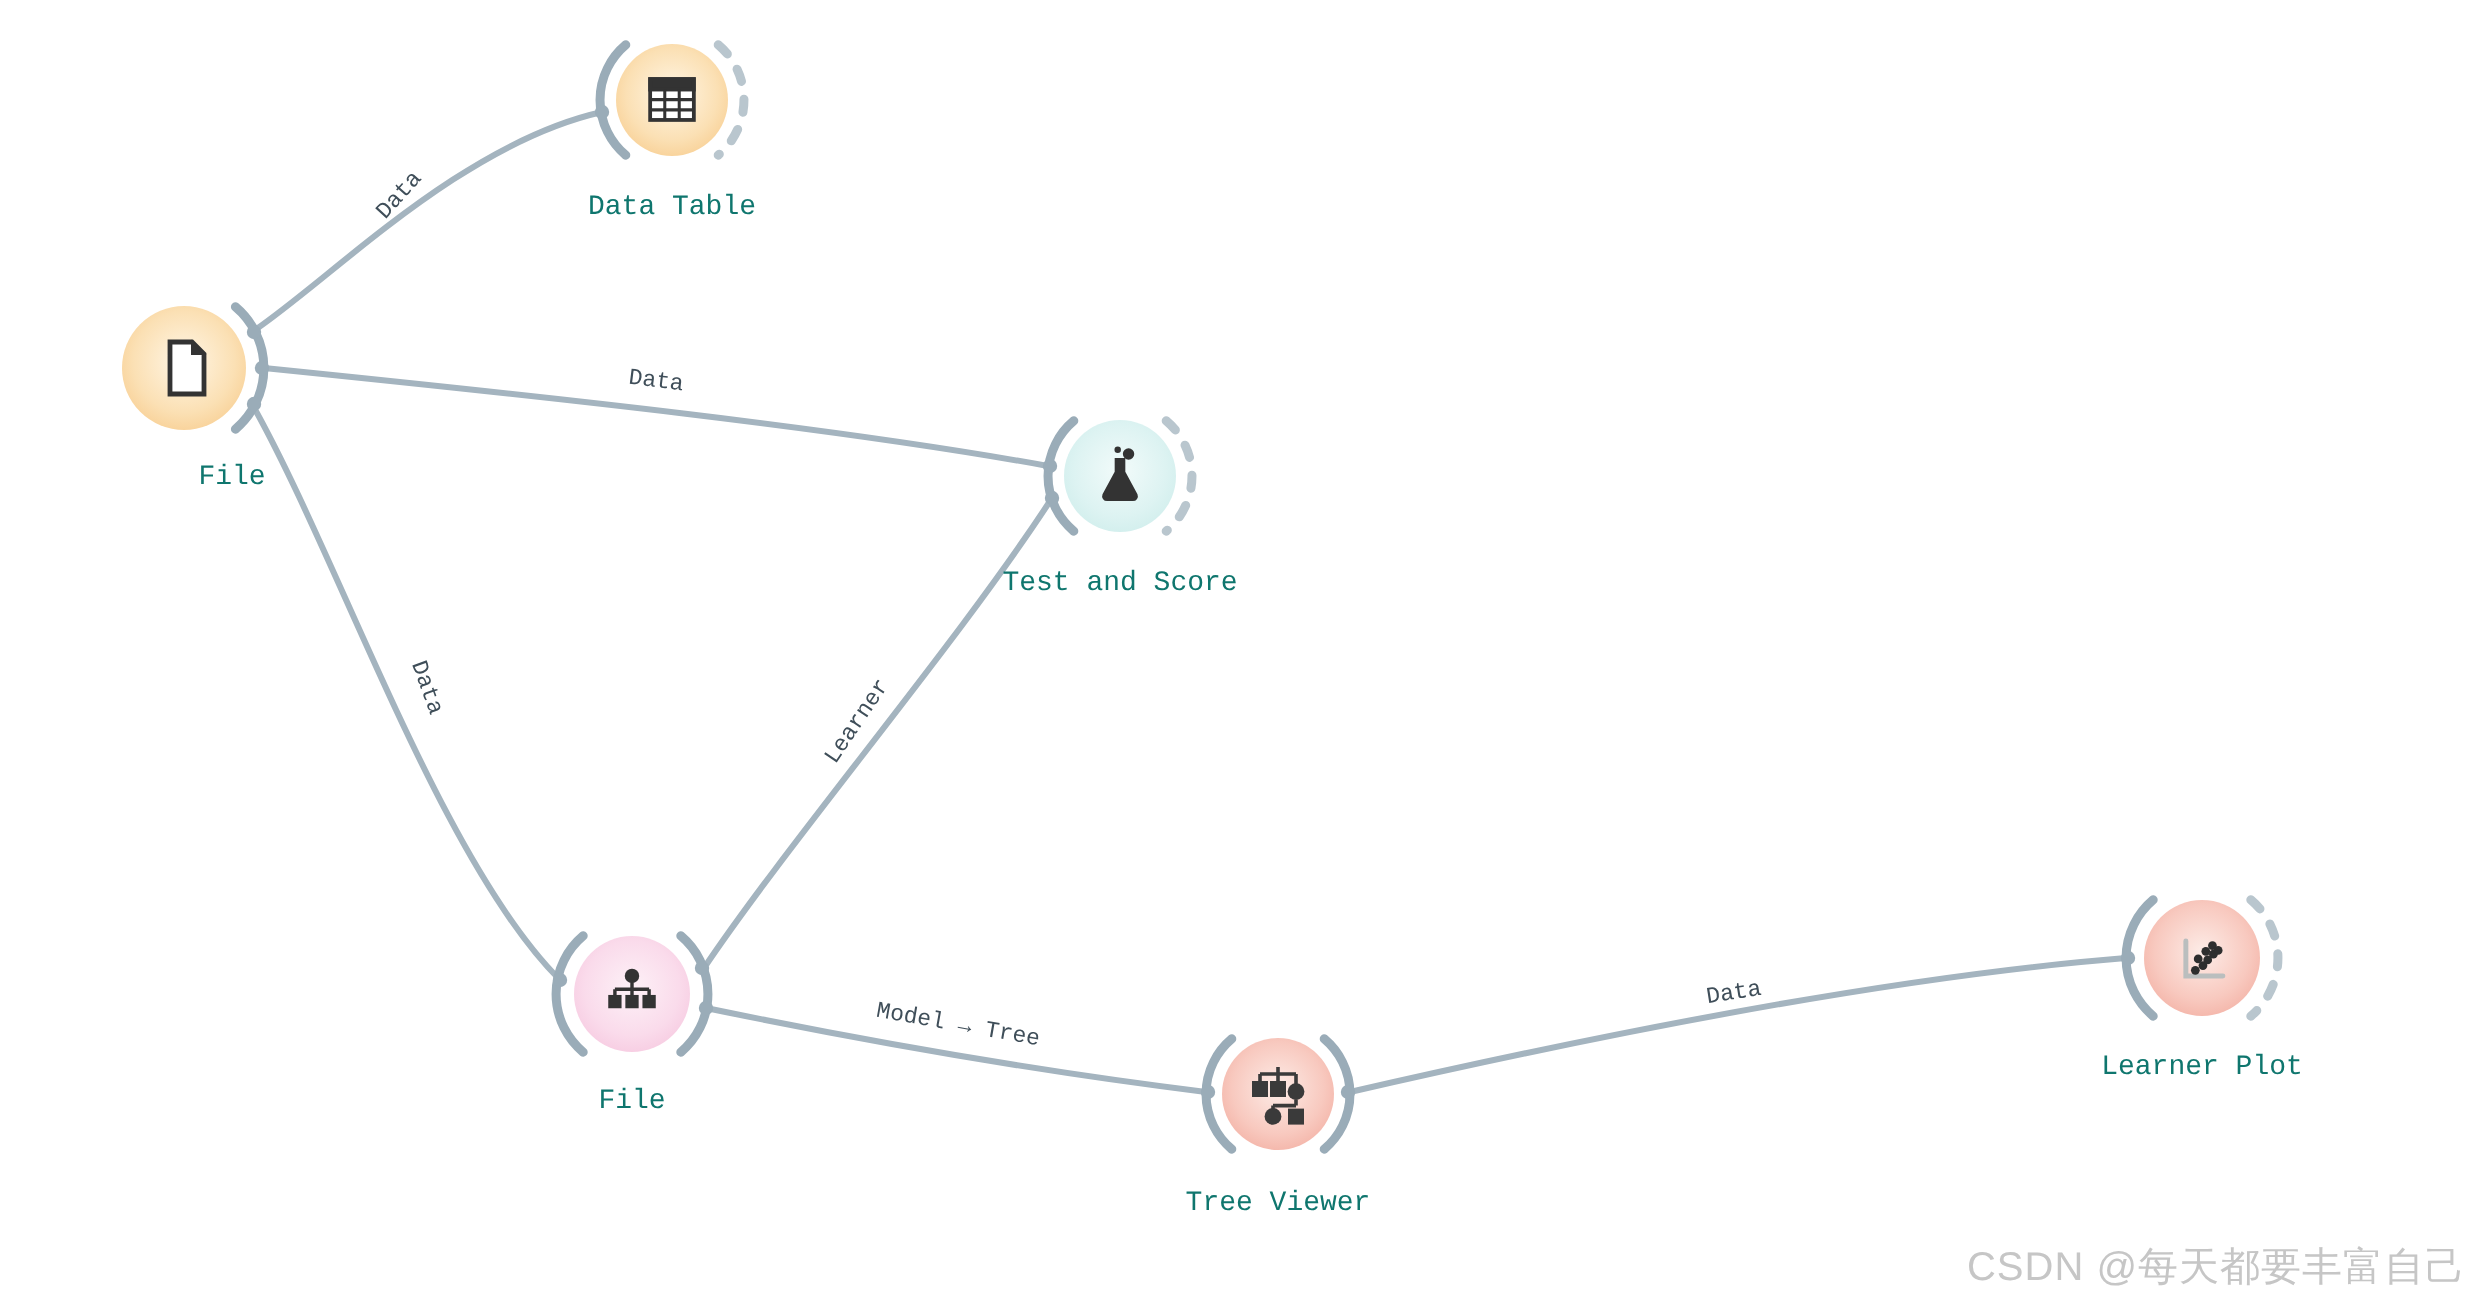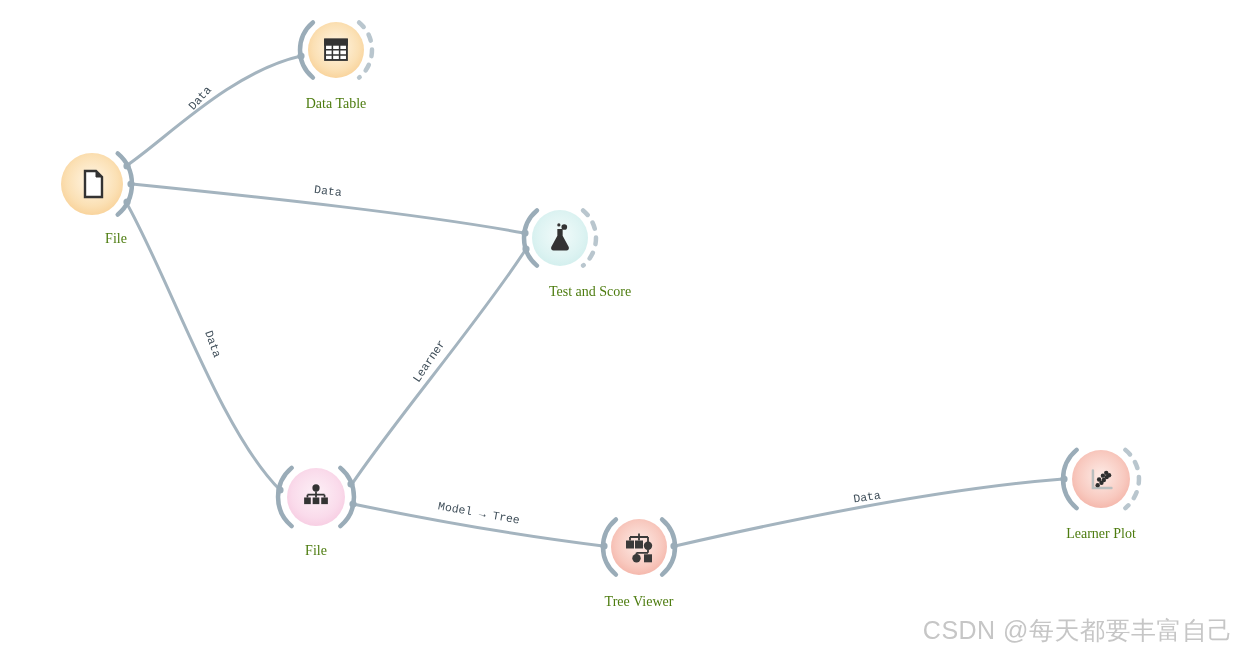--- a/index.html
+++ b/index.html
@@ -9,26 +9,26 @@
   .edge{stroke:#a4b4bf;stroke-width:3;fill:none;}
   .arc{stroke:#9aacb8;stroke-width:4.5;fill:none;stroke-linecap:round;}
   .arc.dashed{stroke:#b9c6ce;stroke-dasharray:6.5 9;}
   .bump{fill:#9aacb8;}
   .node{position:absolute;border-radius:50%;display:flex;align-items:center;justify-content:center;z-index:2;cursor:pointer;}
   .c-orange{background:radial-gradient(circle at 50% 45%, #fff6e6 0%, #fbe0b4 55%, #f6c37d 100%);}
   .c-cyan  {background:radial-gradient(circle at 50% 45%, #f2fbfa 0%, #ddf3f2 55%, #c7eae8 100%);}
   .c-pink  {background:radial-gradient(circle at 50% 45%, #fdf1f7 0%, #fadbeb 55%, #f4bed9 100%);}
   .c-salmon{background:radial-gradient(circle at 50% 45%, #fdece7 0%, #f8c9bf 55%, #f0a294 100%);}
   .node-label{position:absolute;transform:translateX(-50%);z-index:3;
-      font-family:Liberation Serif, serif;
-      font-size:14px;color:#4d7c0f;white-space:nowrap;}
+      font-family:Liberation Mono, monospace;
+      font-size:14px;color:#0f766e;white-space:nowrap;}
   .edge-label{position:absolute;z-index:3;font-family:"Liberation Mono","DejaVu Sans Mono",monospace;
       font-size:11.5px;color:#3f4e59;white-space:nowrap;}
   .watermark{position:absolute;right:12px;bottom:5px;z-index:4;
-      font-size:25px;color:#c6c6c6;letter-spacing:.5px;}
+      font-size:20px;color:#c6c6c6;letter-spacing:.5px;}
 </style>
 </head>
 <body>
 
 <div class="canvas">
 
   <svg class="wires" width="1245" height="652" viewBox="0 0 1245 652">
 
     <path class="edge" d="M126,166 C 165,140 230,72 301,56"></path>
     <path class="edge" d="M132,184 C 270,198 420,214 524,233"></path>
@@ -87,21 +87,21 @@
   </div>
   <div class="node-label" style="left:336px;top:96px;">Data Table</div>
 
   <div class="node c-cyan" style="left:532px;top:210px;width:56px;height:56px;">
     <svg width="38" height="38" viewBox="0 0 40 40">
       <path d="M17.2 10.5 v7.2 L10.8 29.6 a2.6 2.6 0 0 0 2.4 3.6 h13.6 a2.6 2.6 0 0 0 2.4 -3.6 L22.8 17.7 v-7.2 z" fill="#333"></path>
       <circle cx="24.5" cy="8.4" r="3" fill="#333"></circle>
       <circle cx="18.8" cy="6.2" r="1.7" fill="#333"></circle>
     </svg>
   </div>
-  <div class="node-label" style="left:560px;top:284px;margin-left:30px;">Test and Score</div>
+  <div class="node-label" style="left:560px;top:284px;">Test and Score</div>
 
   <div class="node c-pink" style="left:287px;top:468px;width:58px;height:58px;">
     <svg width="38" height="38" viewBox="0 0 40 40">
       <circle cx="20" cy="10.5" r="3.8" fill="#333"></circle>
       <path d="M20 14 V17.5 M11 17.5 H29 M11 17.5 V20.5 M20 17.5 V20.5 M29 17.5 V20.5" stroke="#333" stroke-width="1.8" fill="none"></path>
       <rect x="7.5" y="20.5" width="7" height="7" fill="#333"></rect>
       <rect x="16.5" y="20.5" width="7" height="7" fill="#333"></rect>
       <rect x="25.5" y="20.5" width="7" height="7" fill="#333"></rect>
     </svg>
   </div>

